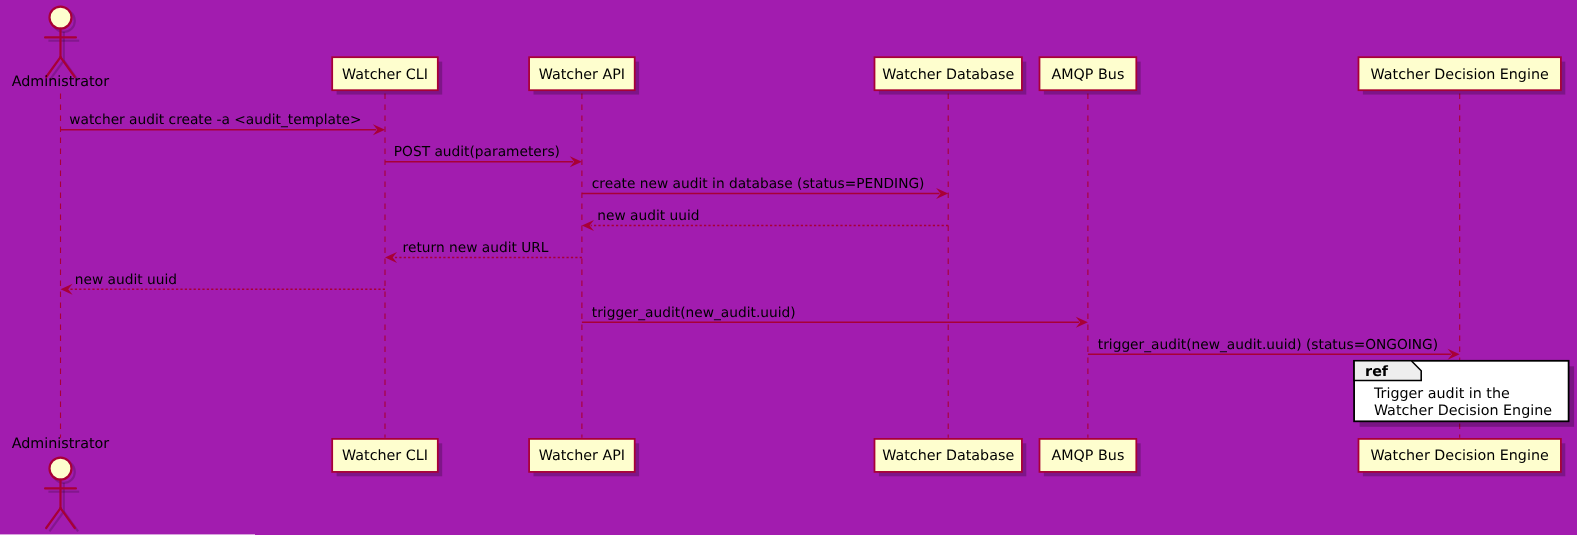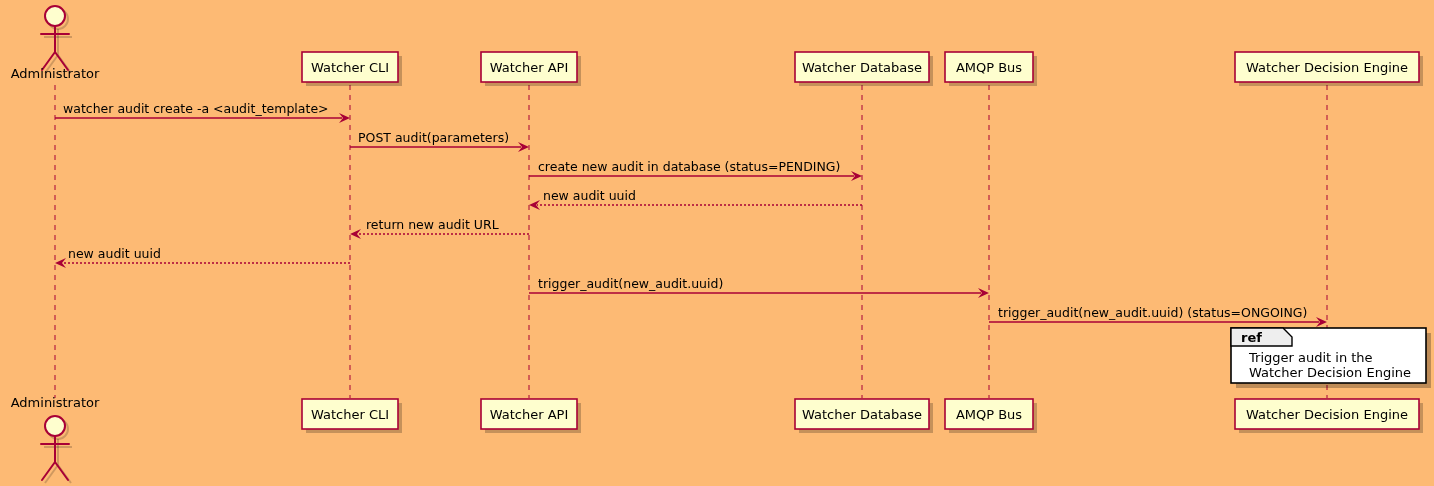--- a/index.html
+++ b/index.html
@@ -8,21 +8,21 @@
     background: #FFFFFF;
   }
   body {
     font-family: "DejaVu Sans", sans-serif;
   }
   #diagram-root {
     position: relative;
     width: 1434px;
     height: 486px;
     overflow: hidden;
-    background: #fdba74;
+    background: #a21caf;
   }
   #diagram-svg {
     position: absolute;
     left: 0;
     top: 0;
   }
   .lifeline {
     stroke: #A80036;
     stroke-width: 1;
     stroke-dasharray: 5,5;

